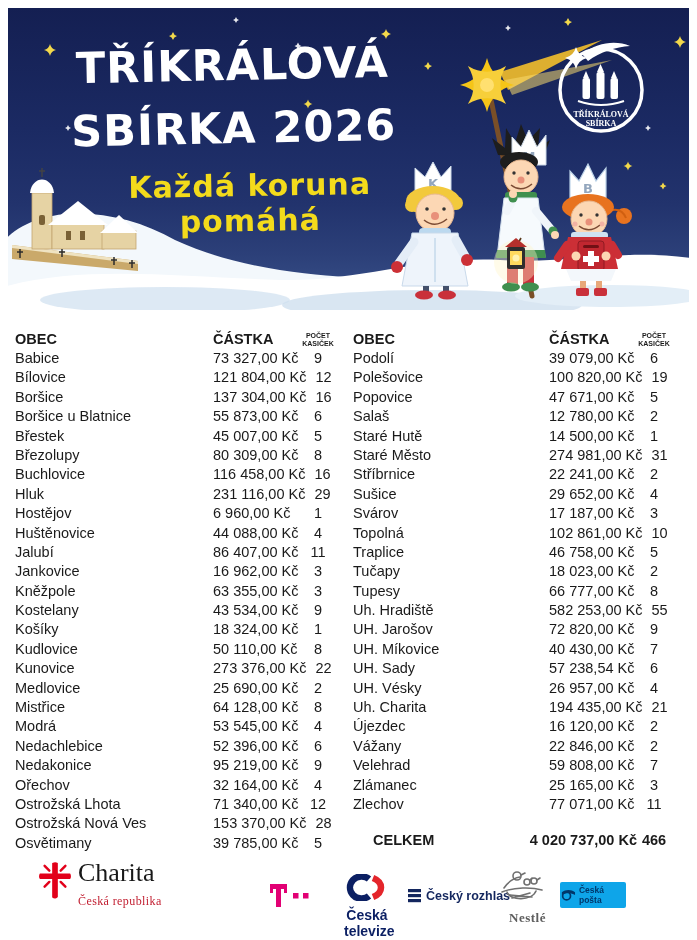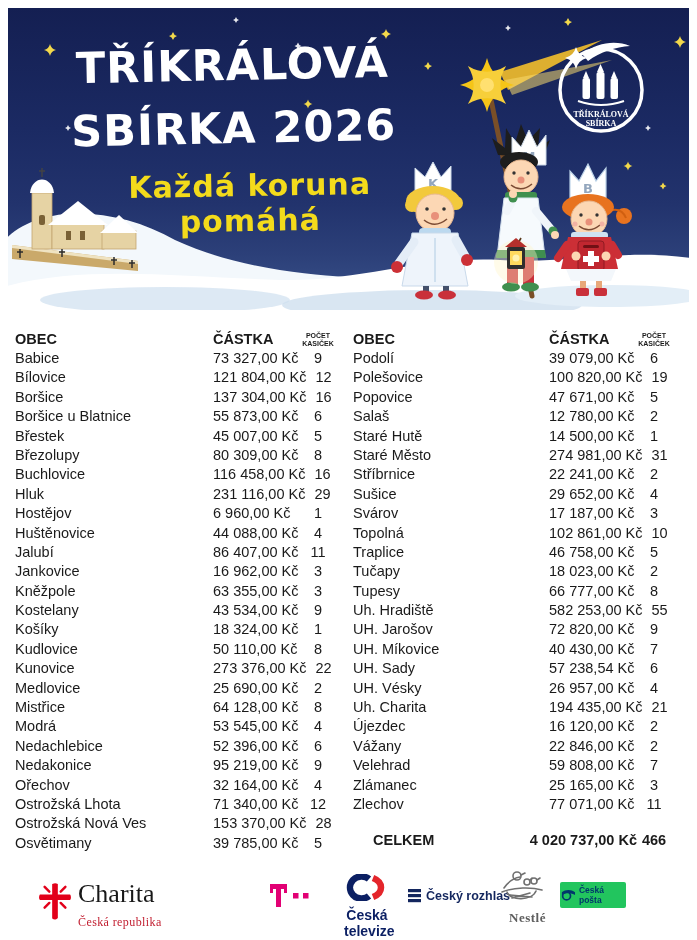--- a/index.html
+++ b/index.html
@@ -35,33 +35,33 @@
   .h-pocet { flex:0 0 34px; font-weight:bold; font-size:7px; line-height:7.5px; text-align:center; }
   .total { display:flex; height:20px; line-height:20px; margin-top:16px; font-weight:bold;
     font-size:14.5px; white-space:nowrap; }
   .total .t-label { flex:1;margin-left:20px; }
   .total .t-castka { flex:0 0 auto; text-align:right; }
   .total .t-pocet { flex:0 0 34px; text-align:center; }
 
   
   .footer { position:absolute; left:0; top:860px; width:697px; height:80px; }
   .logo { position:absolute; }
-  .charita { left:38px; top:21px; display:flex; align-items:flex-start;justify-content:space-between; }
+  .charita { left:38px; top:0; display:flex; align-items:flex-start;justify-content:space-between; }
   .charita-text { margin-left:6px; font-family:"Liberation Serif", serif; }
   .charita-name { font-size:26px; line-height:26px; color:#181818; }
   .charita-sub { font-size:12px; color:#c22032; letter-spacing:0.4px; margin-top:8px; }
   .tmobile { left:270px; top:24px; }
   .ct { left:344px; top:14px; width:46px; text-align:center; }
   .ct-label { font-size:14px; font-weight:bold; color:#0b1f63; margin-top:2px; }
   .rozhlas { left:408px; top:28px; display:flex; align-items:center; }
   .rozhlas-label { font-size:12.5px; font-weight:bold; color:#13265e; margin-left:5px; }
   .nestle { left:494px; top:4px; width:52px; text-align:right; }
   .nestle-label { font-family:"Liberation Serif", serif; font-weight:bold; font-size:13px;
     color:#5e5e5e; margin-top:-2px; letter-spacing:0.5px; }
-  .posta { left:560px; top:22px; width:66px; height:26px; background:#22c55e; border-radius:2px;
+  .posta { left:560px; top:22px; width:66px; height:26px; background:#0ea5e9; border-radius:2px;
     display:flex; align-items:center; justify-content:center; }
   .posta-label { font-size:8.5px; font-weight:bold; color:#00376b; margin-left:3px; }
 </style>
 </head>
 <body>
 
 <div class="banner">
 
   <svg class="scene" viewBox="0 0 681 302">
     <g transform="translate(-8,-8)">

